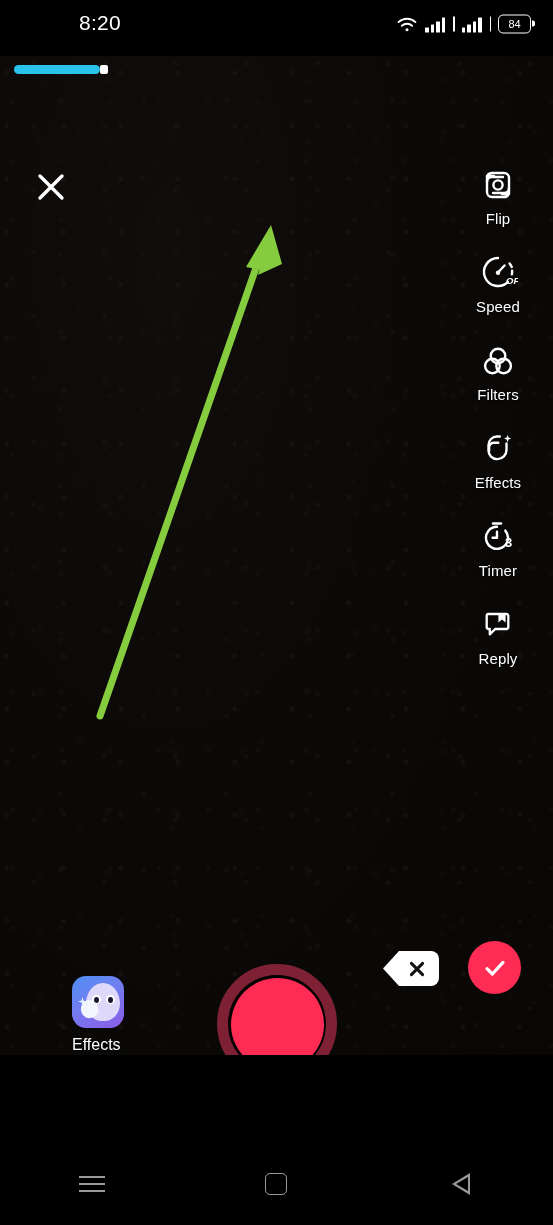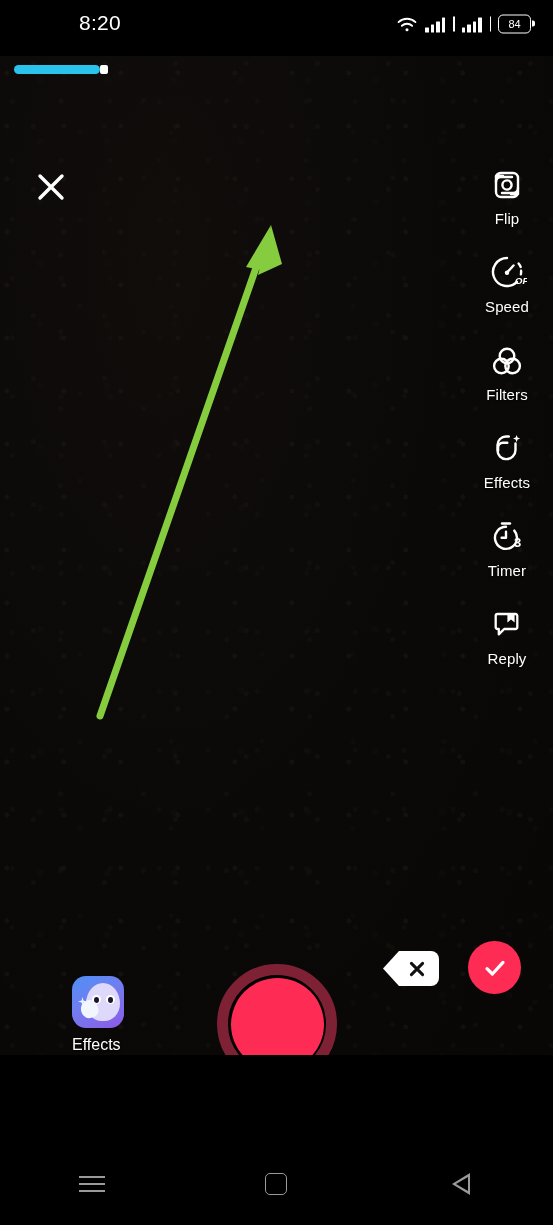--- a/index.html
+++ b/index.html
@@ -149,21 +149,21 @@
   }
   .add-sound .lbl {
     color: #d8d8d8;
     font-size: 19px;
     letter-spacing: .1px;
   }
 
   
   .rail {
     position: absolute;
-    right: 0;
+    right: 9px;
     top: 108px;
     width: 92px;
     display: flex;
     flex-direction: column;
     align-items: center;
     z-index: 12;
   }
   .rail-item {
     width: 92px;
     height: 88px;

